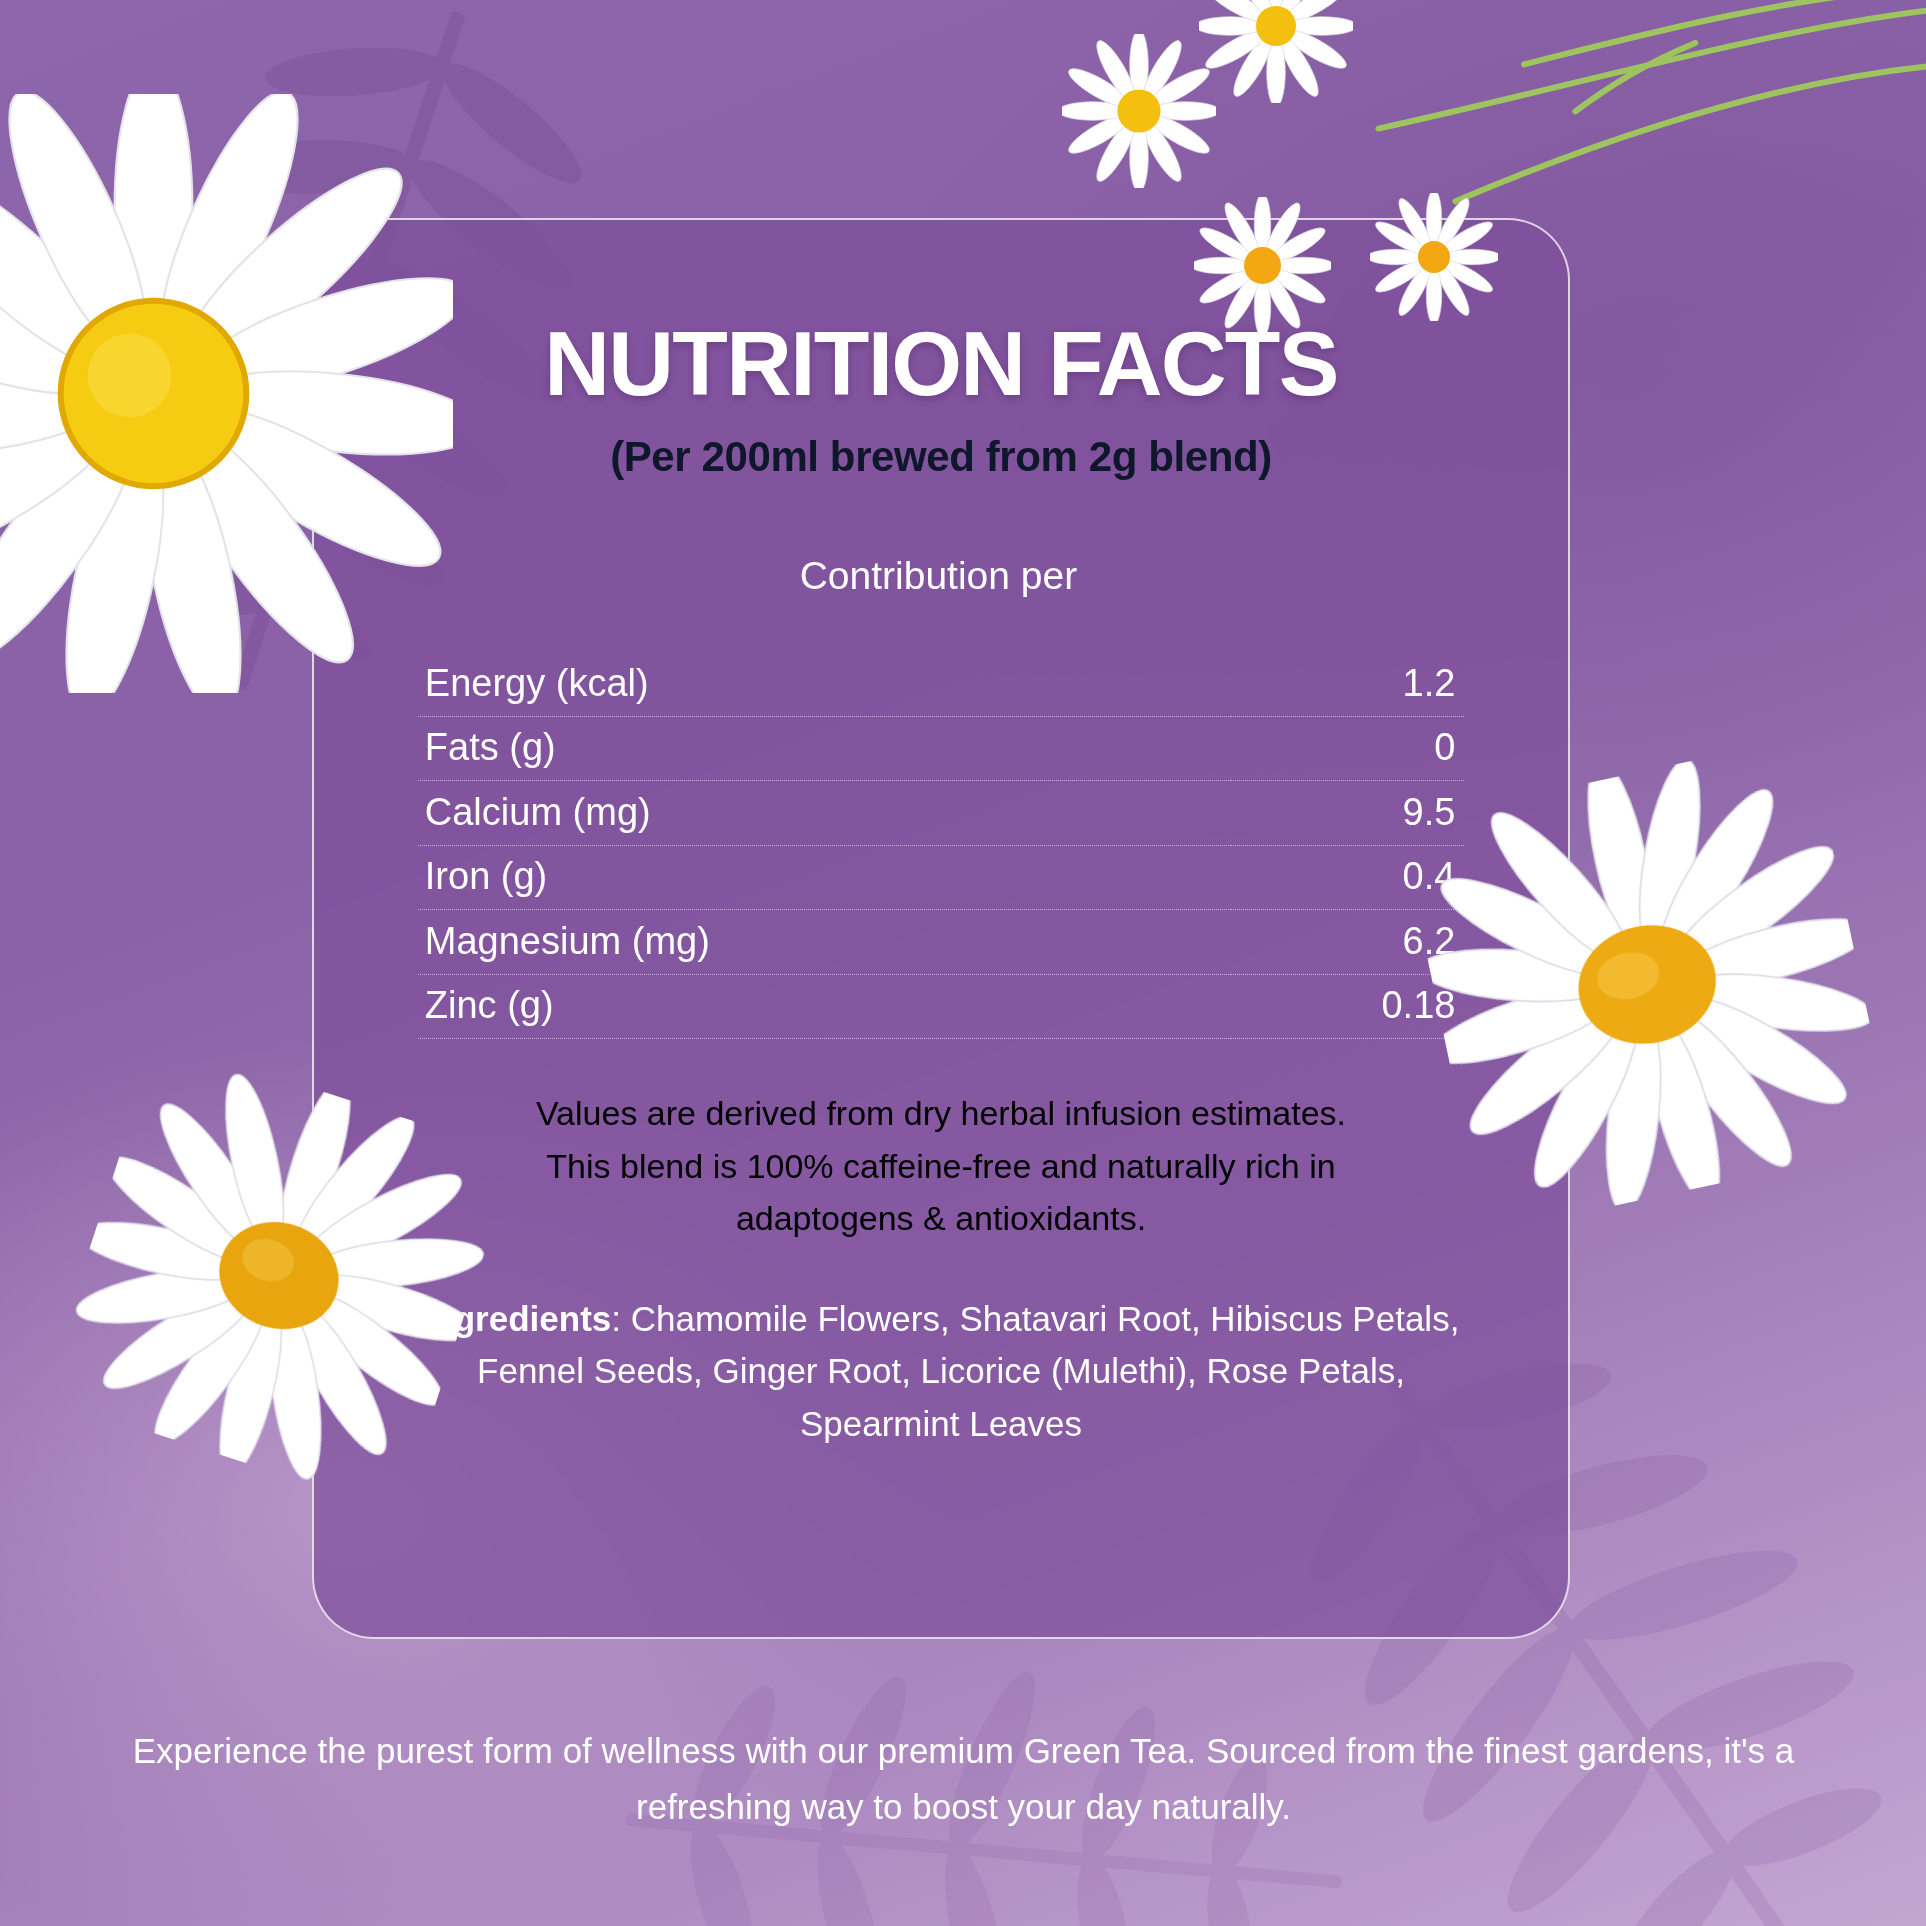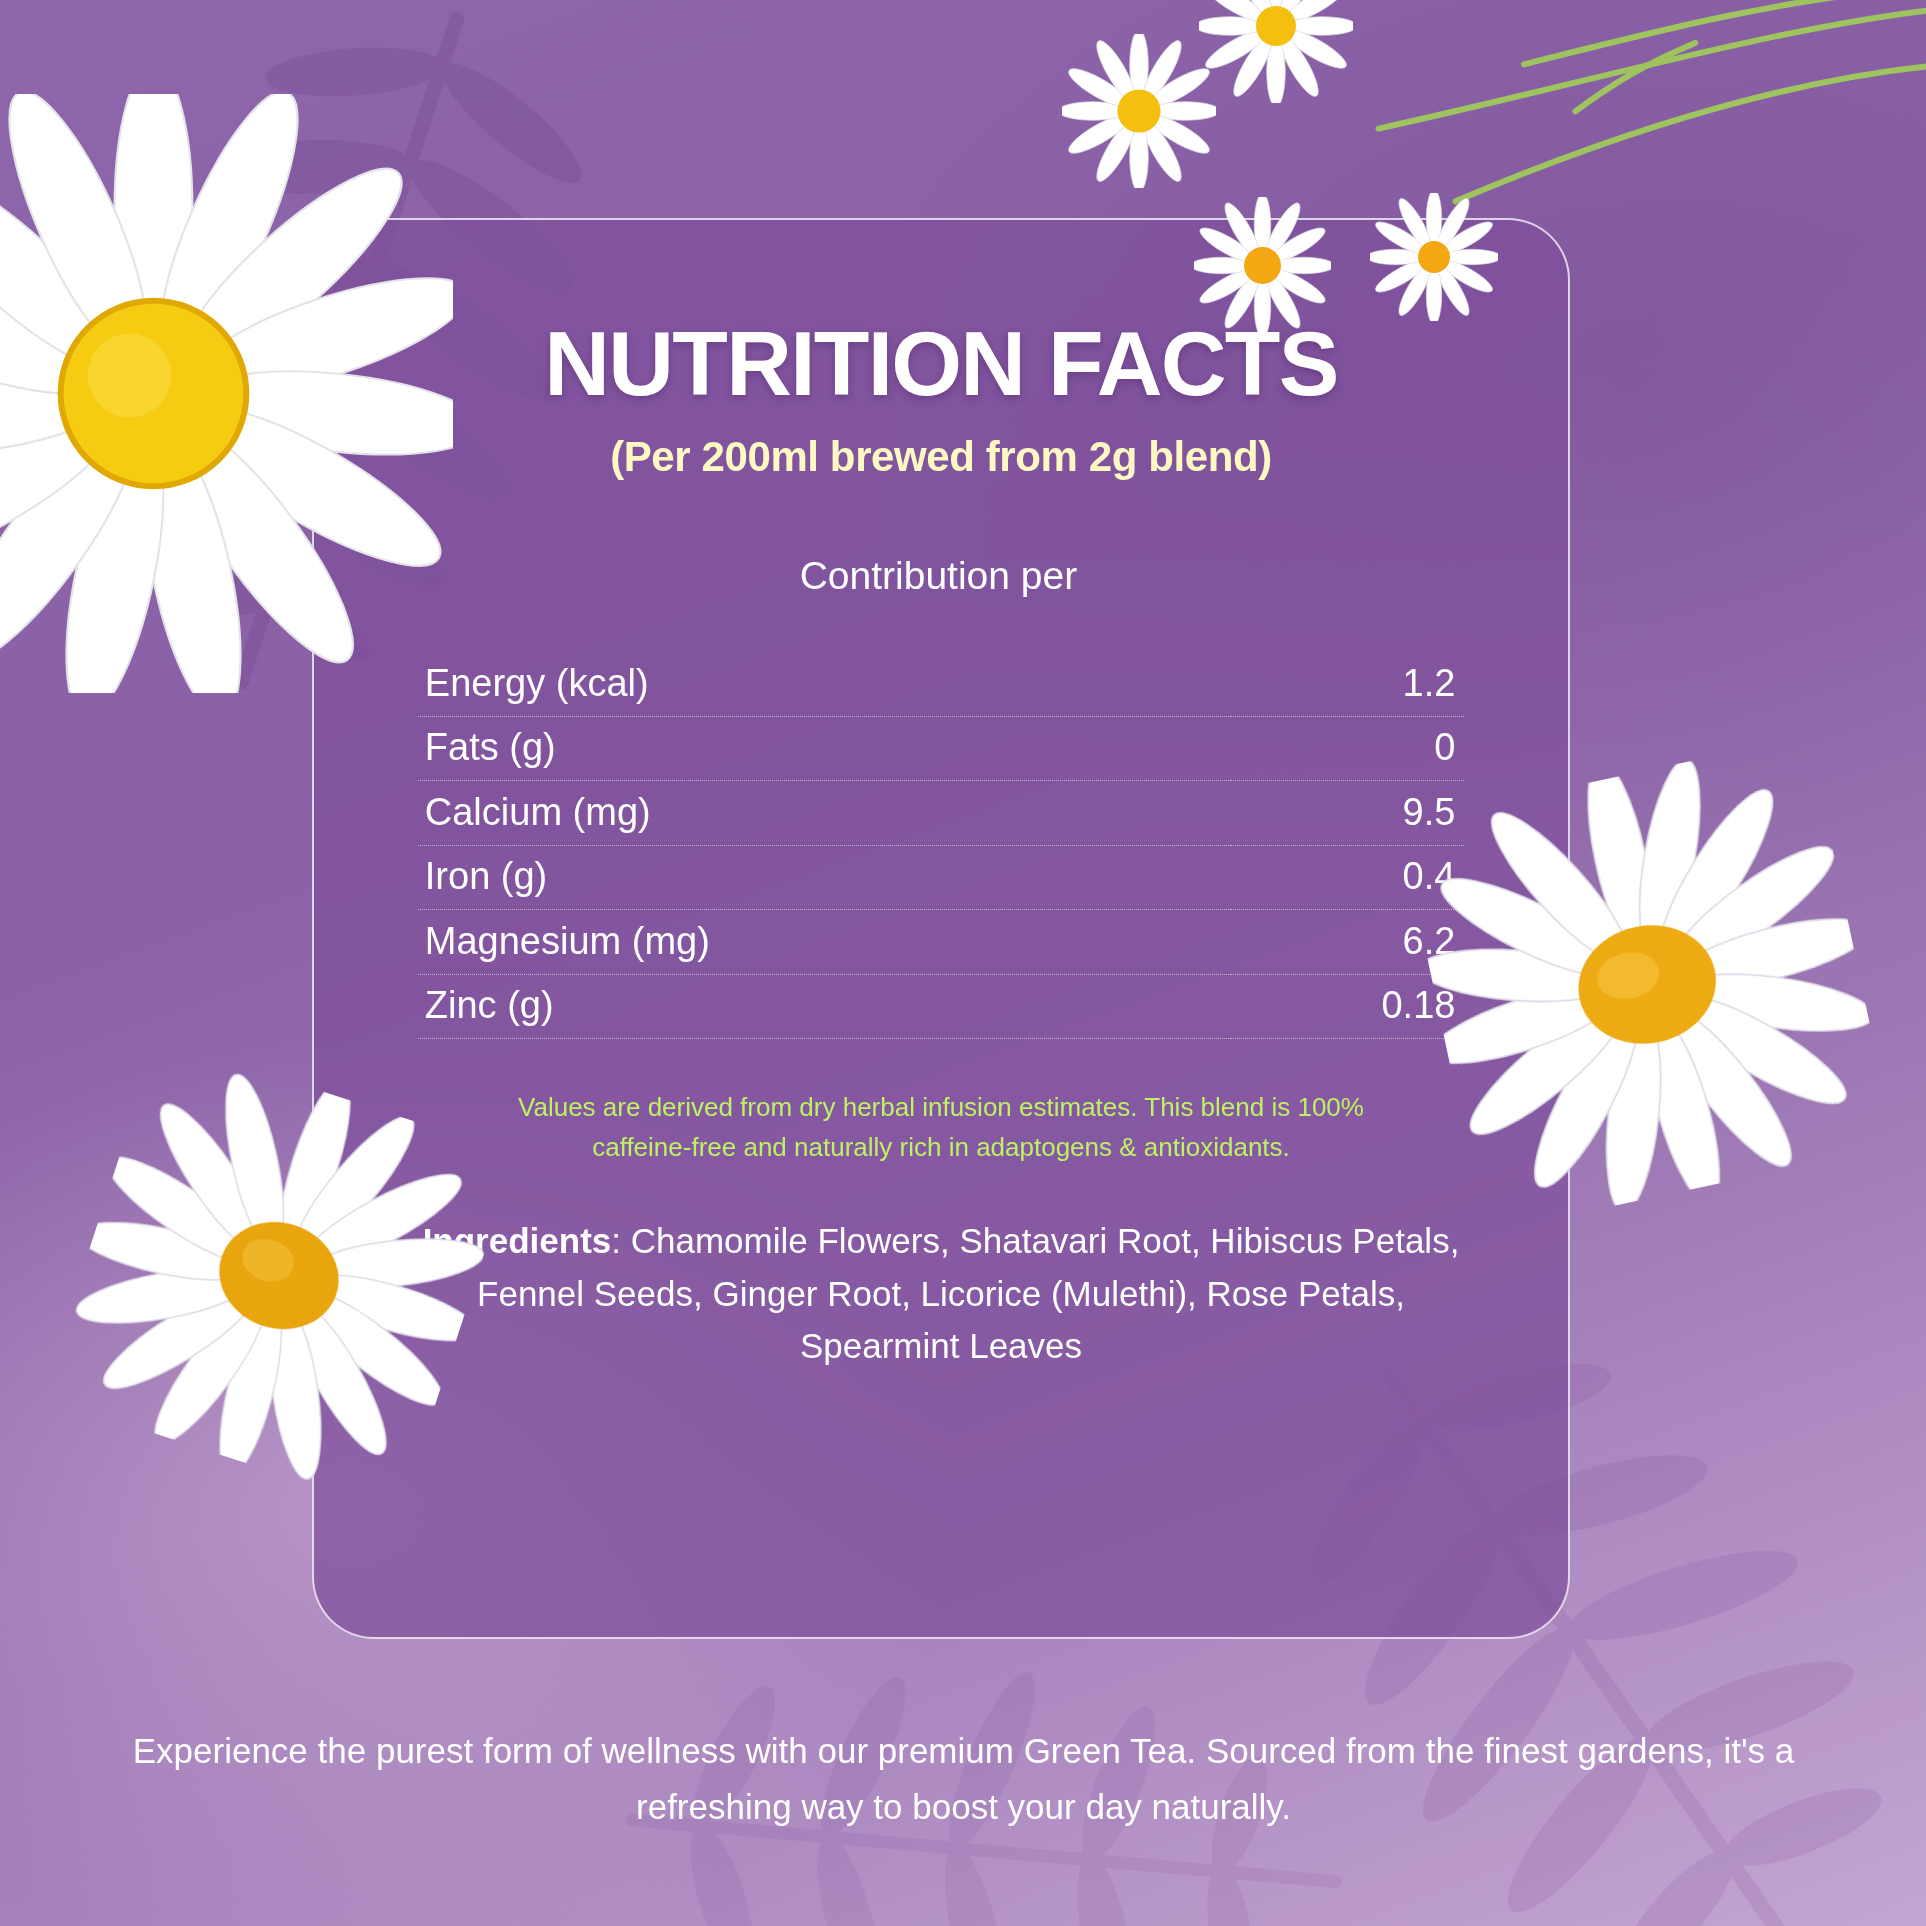--- a/index.html
+++ b/index.html
@@ -52,21 +52,21 @@
     color: #ffffff;
     font-size: 91px;
     font-weight: 800;
     letter-spacing: -1.7px;
     line-height: 1;
     text-shadow: 0 3.4px 8.6px rgba(60,25,85,0.35);
   }
   .subtitle {
     margin-top: 24px;
     text-align: center;
-    color: #fef9c3;
+    color: #0f172a;
     font-size: 42px;
     font-weight: 700;
     letter-spacing: -0.4px;
   }
 
   
   .table-wrap {
     margin: 0 auto;
     margin-top: 67px;
     width: 1046px;
@@ -92,22 +92,22 @@
     border-bottom: 1.7px dotted rgba(255,255,255,0.55);
   }
   table.nutri td.label { text-align: left; padding-left: 6.8px; margin-left: 28px; }
   table.nutri td.value { text-align: right; padding-right: 8.6px; }
 
   
   .note {
     margin: 48px auto 0 auto;
     width: 873px;
     text-align: center;
-    color: #bef264;
-    font-size: 26px;
+    color: #000000;
+    font-size: 34px;
     line-height: 1.55;
   }
 
   .ingredients {
     margin: 48px auto 0 auto;
     width: 1079px;
     text-align: center;
     color: #ffffff;
     font-size: 35px;
     line-height: 1.5;

